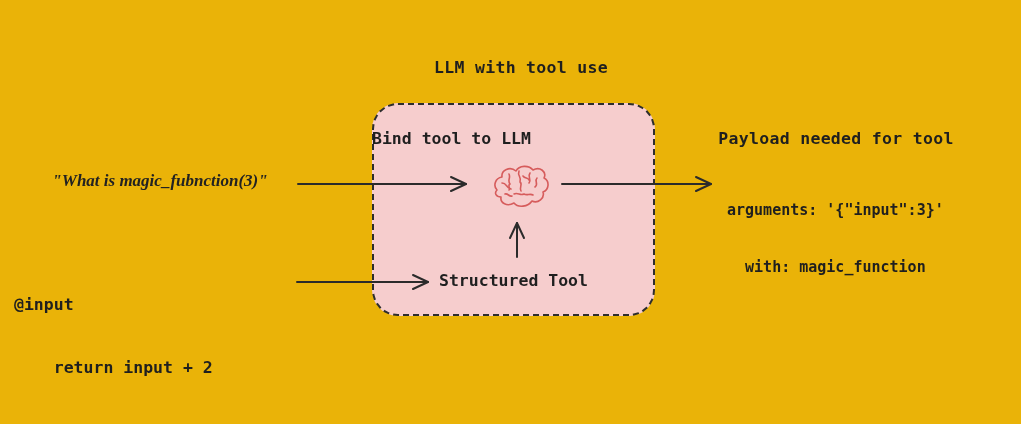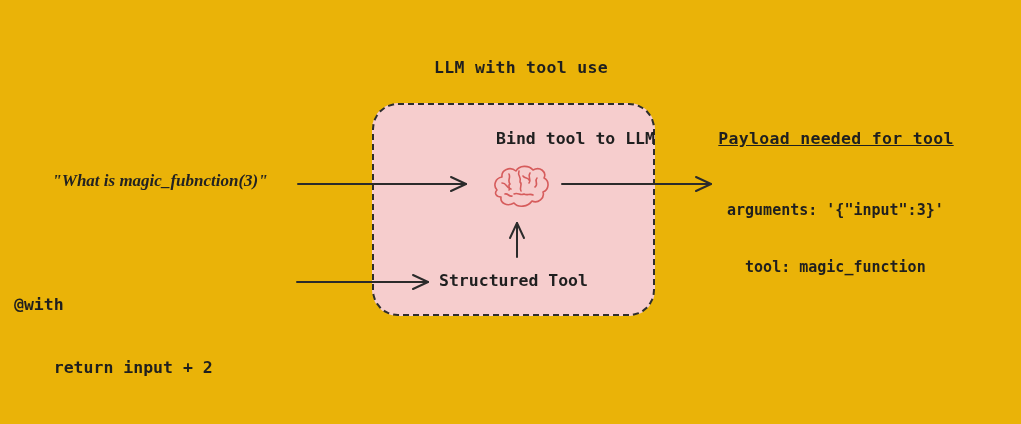--- a/index.html
+++ b/index.html
@@ -23,21 +23,21 @@
     position:absolute;
     font-size:16.5px;
     font-weight:700;
     letter-spacing:0.3px;
     text-align:center;
     white-space:pre;
     color:var(--ink);
   }
   .title{top:58px;left:371px;width:300px;}
   .left-heading{top:129px;left:10px;width:300px;}
-  .right-heading{top:129px;left:686px;width:300px;text-decoration:underline;}
+  .right-heading{top:129px;left:686px;width:300px;}
   .query{
     position:absolute;
     top:171px;left:10px;width:300px;
     text-align:center;
     font-family:cursive;
     font-style:italic;
     font-size:17px;
     font-weight:600;
     white-space:pre;
     color:#222222;
@@ -65,21 +65,21 @@
     left:372px;top:103px;
     width:283px;height:213px;
     background:var(--box-fill);
     border:2.5px dashed var(--border);
     border-radius:26px;
   }
   .box-heading{
     position:absolute;
     top:129px;left:372px;width:283px;
     font-size:16.5px;font-weight:700;
-    text-align:right;white-space:pre;
+    text-align:left;white-space:pre;
   }
   .tool-label{
     position:absolute;
     top:271px;left:372px;width:283px;
     font-size:16.5px;font-weight:700;
     text-align:center;white-space:pre;
   }
   .brain{
     position:absolute;
     left:489px;top:163px;
@@ -128,21 +128,21 @@
     <g>
       <line x1="517" y1="257" x2="517" y2="223"></line>
       <polyline points="510,238 517,223 524,238"></polyline>
     </g>
   </svg>
 
   <div class="mono-heading title">LLM with tool use</div>
 
   <div class="query">"What is magic_fubnction(3)"</div>
   <div class="code-block">
-    <div>@with</div>
+    <div>@input</div>
     <div>    return input + 2</div>
   </div>
 
   <div class="box-heading">Bind tool to LLM</div>
 
   <svg class="brain" viewBox="0 0 60 46">
     <path d="M7,27 C3,23 5,15 12,14 C11,7 20,3 26,8 C29,2 39,2 43,7 C50,3 57,9 54,15 C60,18 59,27 53,29 C55,35 48,41 42,38 C38,44 28,45 24,40 C17,44 10,40 11,34 C6,34 4,30 7,27 Z"></path>
     <path d="M19,11 C21,15 17,17 20,21 C17,23 21,25 19,27"></path>
     <path d="M29,8 C27,13 32,14 30,19 C33,21 29,24 31,28"></path>
     <path d="M40,10 C37,14 42,16 39,20"></path>
@@ -151,16 +151,16 @@
     <path d="M24,31 C28,29 30,33 34,31 C37,33 40,30 43,32"></path>
     <path d="M15,31 C18,30 19,34 22,33"></path>
     <path d="M33,13 C35,16 38,14 39,17"></path>
   </svg>
 
   <div class="tool-label">Structured Tool</div>
 
   <div class="mono-heading right-heading">Payload needed for tool</div>
   <div class="payload-block">
     <div>arguments: '{"input":3}'</div>
-    <div>  tool: magic_function</div>
+    <div>  with: magic_function</div>
   </div>
 
 </div>
 
 </body></html>

